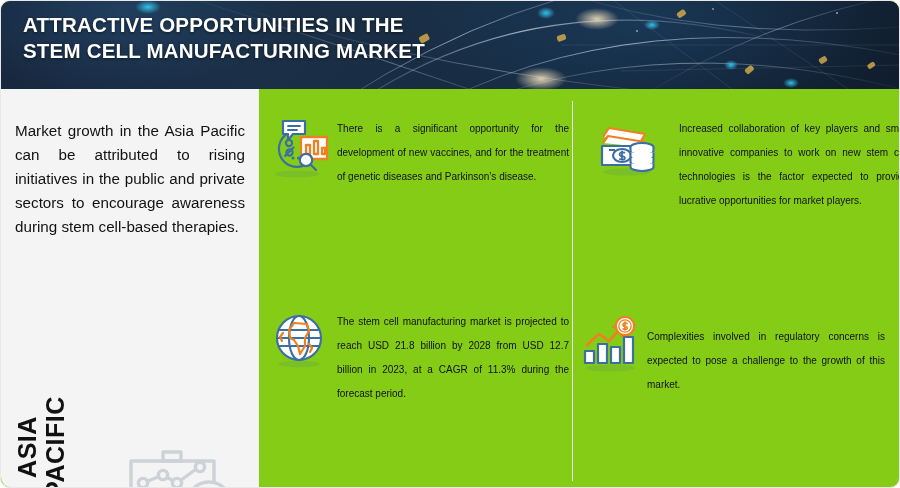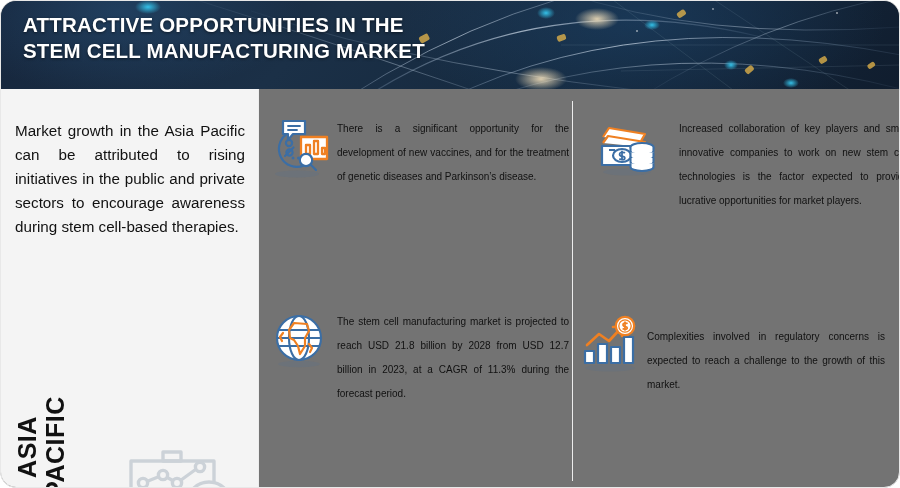--- a/index.html
+++ b/index.html
@@ -7,22 +7,22 @@
     padding: 0;
     background: #ffffff;
   }
   body {
     font-family: "Liberation Sans", sans-serif;
   }
   .page {
     position: relative;
     width: 900px;
     height: 488px;
-    background: #737373;
-    border-radius: 16px;
+    background: #84cc16;
+    border-radius: 10px;
     border: 1px solid #e8e8e8;
     box-sizing: border-box;
     overflow: hidden;
   }
 
   
   .header {
     position: absolute;
     left: 0; top: 0;
     width: 900px;
@@ -349,16 +349,16 @@
         <g>
           <circle cx="46" cy="13" r="9.2" fill="#ffffff" stroke="#ef8022" stroke-width="2.3"></circle>
           <circle cx="46" cy="13" r="6.2" fill="none" stroke="#ef8022" stroke-width="1.3"></circle>
         </g>
         <g fill="none" stroke="#ef8022" stroke-width="1.7" stroke-linecap="round">
           <path d="M 46 9.2 L 46 17"></path>
           <path d="M 48 10.4 Q 44 9.6 44 11.8 Q 44 13.4 46.3 13.6 Q 48.3 13.8 48.3 15.1 Q 48.3 16.9 44.2 15.9"></path>
         </g>
       </svg>
     </div>
-    <div class="block-text">Complexities involved in regulatory concerns is expected to reach a challenge to the growth of this market.</div>
+    <div class="block-text">Complexities involved in regulatory concerns is expected to pose a challenge to the growth of this market.</div>
   </div>
 
 </div>
 
 </body></html>

